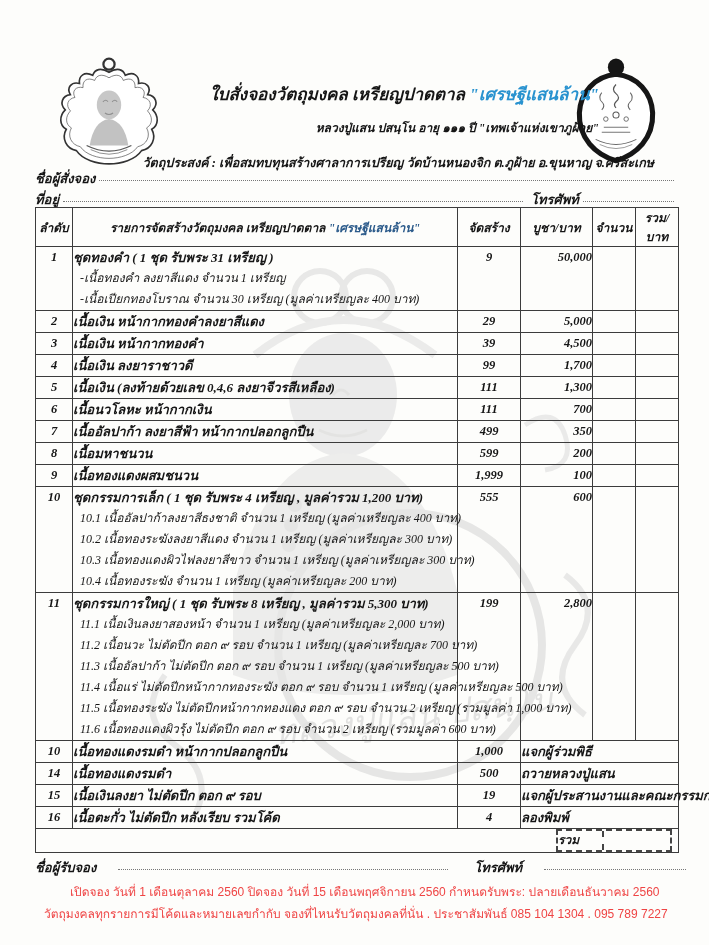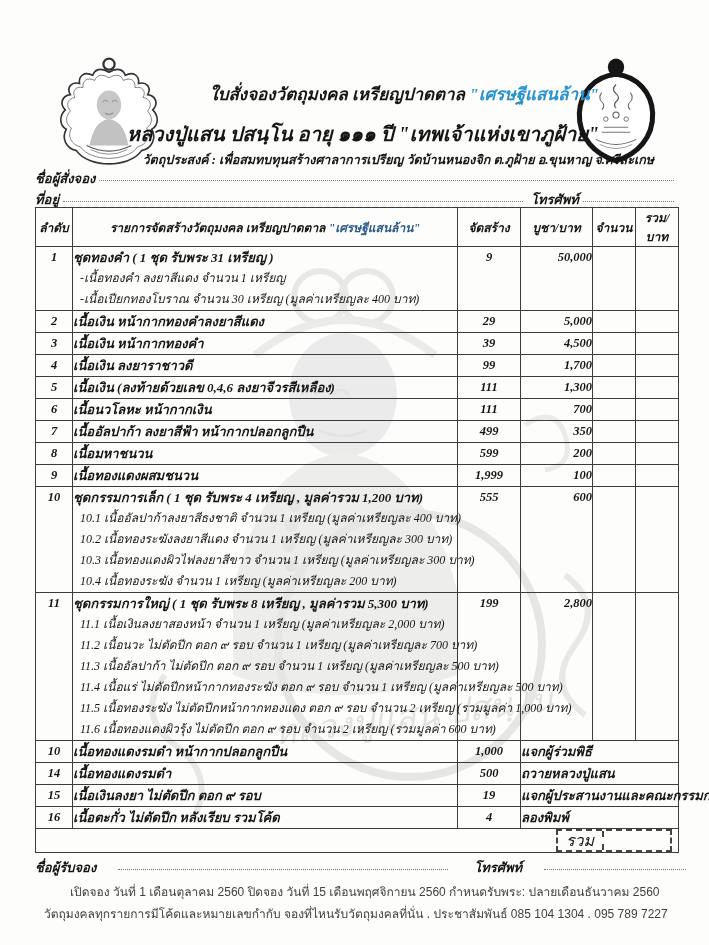--- a/index.html
+++ b/index.html
@@ -8,21 +8,21 @@
     background:#fdfdfb;color:#151515;overflow:hidden;
     font-family:"Liberation Serif","DejaVu Serif",serif;
   }
   
   .emblem{position:absolute;}
   .emblem-left{left:56px;top:56px;width:106px;height:116px;}
   .emblem-right{left:561px;top:58px;width:110px;height:116px;}
   .titles{position:absolute;left:120px;right:110px;top:80px;text-align:right;font-style:italic;}
   .title-1{font-size:17px;font-weight:bold;white-space:nowrap;margin-bottom:11px;}
   .title-1 .blue{color:#2892cf;}
-  .title-2{font-size:20px;font-weight:bold;white-space:nowrap;margin-bottom:0;}
+  .title-2{font-size:12px;font-weight:bold;white-space:nowrap;margin-bottom:16px;}
   .title-3{font-size:12.5px;font-weight:bold;white-space:nowrap;margin-left:-55px;margin-right:-55px;}
   
   .field-row{position:absolute;display:flex;align-items:flex-start;font-size:13px;font-weight:bold;font-style:italic;}
   .field-row .dots{flex:1;border-bottom:1.5px dotted #777;margin:0 2px 3px 4px;height:12px;}
   .row-orderer{left:35px;right:33px;top:168px;}
   .row-address{left:35px;right:33px;top:189px;}
   .row-receiver{left:35px;right:21px;top:857px;gap:18px;}
   
   table.items{
     position:absolute;left:35px;top:207px;width:643px;
@@ -36,24 +36,24 @@
   td.c-no{text-align:center;font-size:12.5px;font-weight:bold;line-height:21px;}
   td.c-desc{padding:0 4px;}
   .desc-main{font-size:13px;font-weight:bold;line-height:21px;white-space:nowrap;}
   .desc-sub{font-size:12px;line-height:21px;padding-left:7px;white-space:nowrap;}
   td.c-made{text-align:center;font-size:12.5px;font-weight:bold;line-height:21px;}
   td.c-price{text-align:right;padding-right:12px;font-size:12.5px;font-weight:bold;line-height:21px;}
   td.c-qty,td.c-total{}
   td.c-note{font-size:13px;font-weight:bold;line-height:21px;padding-left:6px;white-space:nowrap;}
   tr.total-row td{height:22px;border-top:1px solid #3c3c3c;vertical-align:middle;}
   .total-box{display:flex;width:112px;height:19px;border:2px dashed #444;margin-left:auto;margin-right:6px;}
-  .total-label{width:44px;border-right:2px dashed #444;text-align:center;font-size:16px;font-weight:normal;line-height:19px;}
+  .total-label{width:44px;border-right:2px dashed #444;font-size:12px;font-weight:bold;line-height:19px;}
   .total-value{flex:1;}
   
-  .foot-line{position:absolute;font-family:"Liberation Sans","DejaVu Sans",sans-serif;font-size:12px;color:#404040;white-space:nowrap;}
+  .foot-line{position:absolute;font-family:"Liberation Sans","DejaVu Sans",sans-serif;font-size:12px;color:#ef4444;white-space:nowrap;}
   .foot-1{left:70px;top:882px;}
   .foot-2{left:44px;top:904px;}
   
   .watermark{position:absolute;left:105px;top:245px;width:520px;height:570px;opacity:.55;pointer-events:none;}
 </style>
 </head>
 <body>
 
 <div class="page">
 

